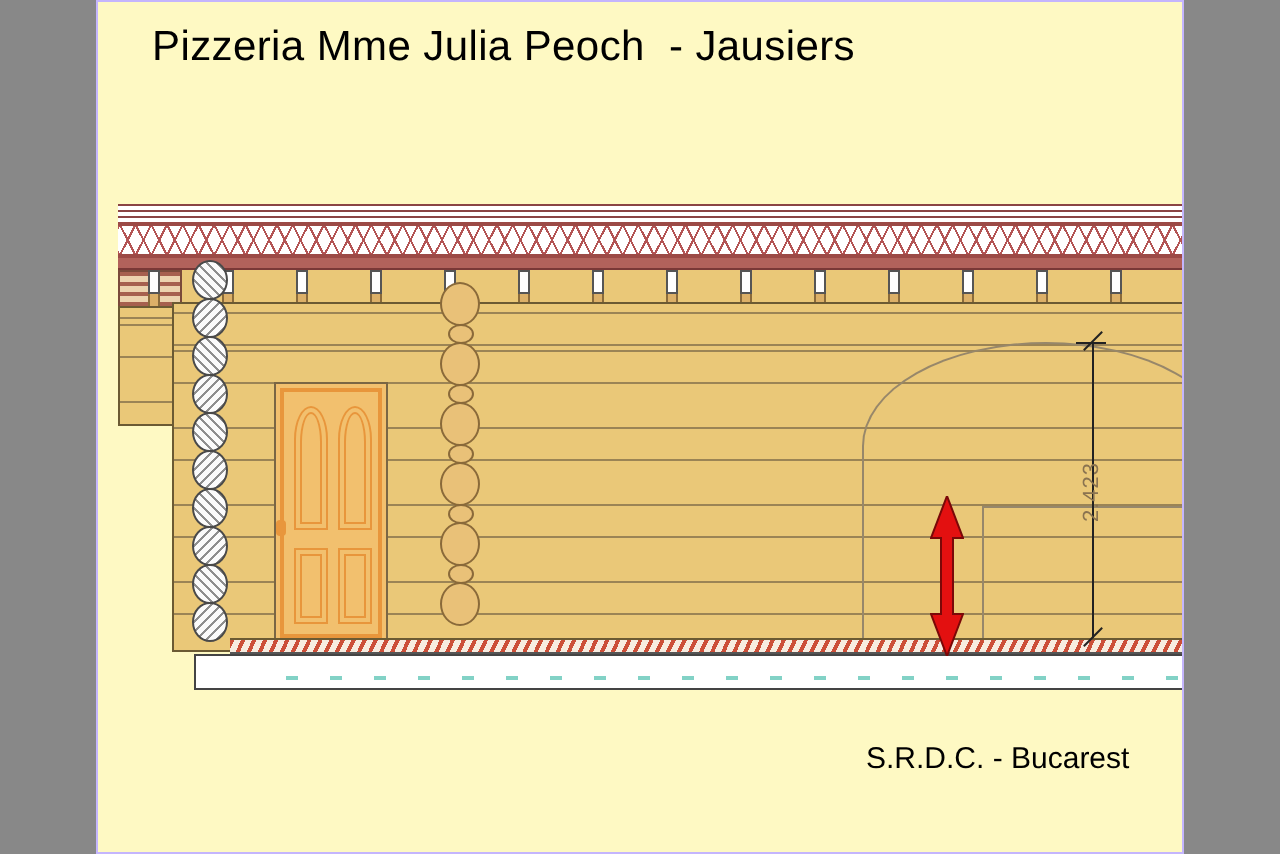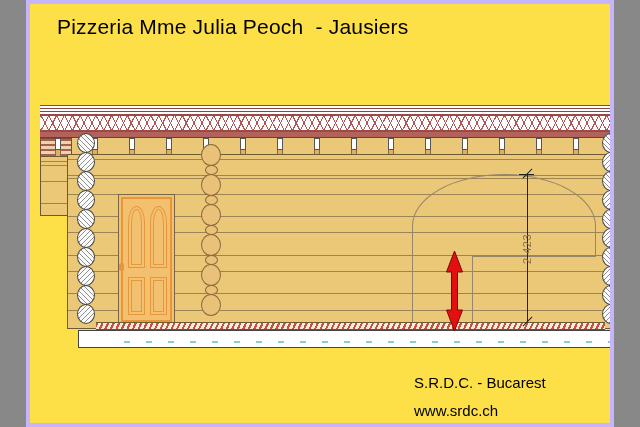--- a/index.html
+++ b/index.html
@@ -1,17 +1,17 @@
 <!DOCTYPE html>
 <html><head>
 <meta charset="utf-8">
 <style>
   html,body{margin:0;padding:0;background:#888;}
-  .stage{position:relative;width:588px;height:427px;background:#fde047;overflow:hidden;
-         font-family:"Liberation Sans",sans-serif;border:4px solid #c4b5fd;box-sizing:border-box;margin:0 auto;}
+  .stage{position:relative;width:544px;height:427px;background:#fef9c3;overflow:hidden;
+         font-family:"Liberation Sans",sans-serif;border:1px solid #c4b5fd;box-sizing:border-box;margin:0 auto;}
   .abs{position:absolute;}
 
   
   .title{left:27px;top:11px;font-size:21px;color:#000;white-space:pre;letter-spacing:.2px;}
   .footer{left:384px;top:365px;font-size:15px;color:#000;line-height:28px;}
 
   
   .roof-layers{left:10px;top:101px;width:622px;height:9px;background:
       repeating-linear-gradient(to bottom,#8a4444 0 1px,#ffffff 1px 3px);}
   .roof-lattice{left:10px;top:110px;width:622px;height:18px;box-sizing:border-box;
@@ -250,16 +250,15 @@
   <div class="abs dim-slash ds-top"></div>
   <div class="abs dim-slash ds-bot"></div>
   <div class="abs dim-text">2.423</div>
 
   <svg class="abs h-arrow" width="17" height="80" viewBox="0 0 17 80">
     <polygon points="8.5,0 16.5,21 11.5,21 11.5,59 16.5,59 8.5,80 0.5,59 5.5,59 5.5,21 0.5,21" fill="#e31010" stroke="#7a0808" stroke-width="1"></polygon>
   </svg>
 
   <div class="abs footer">
     <div>S.R.D.C. - Bucarest</div>
-    <div>www.srdc.ch</div>
   </div>
 
 </div>
 
 </body></html>

